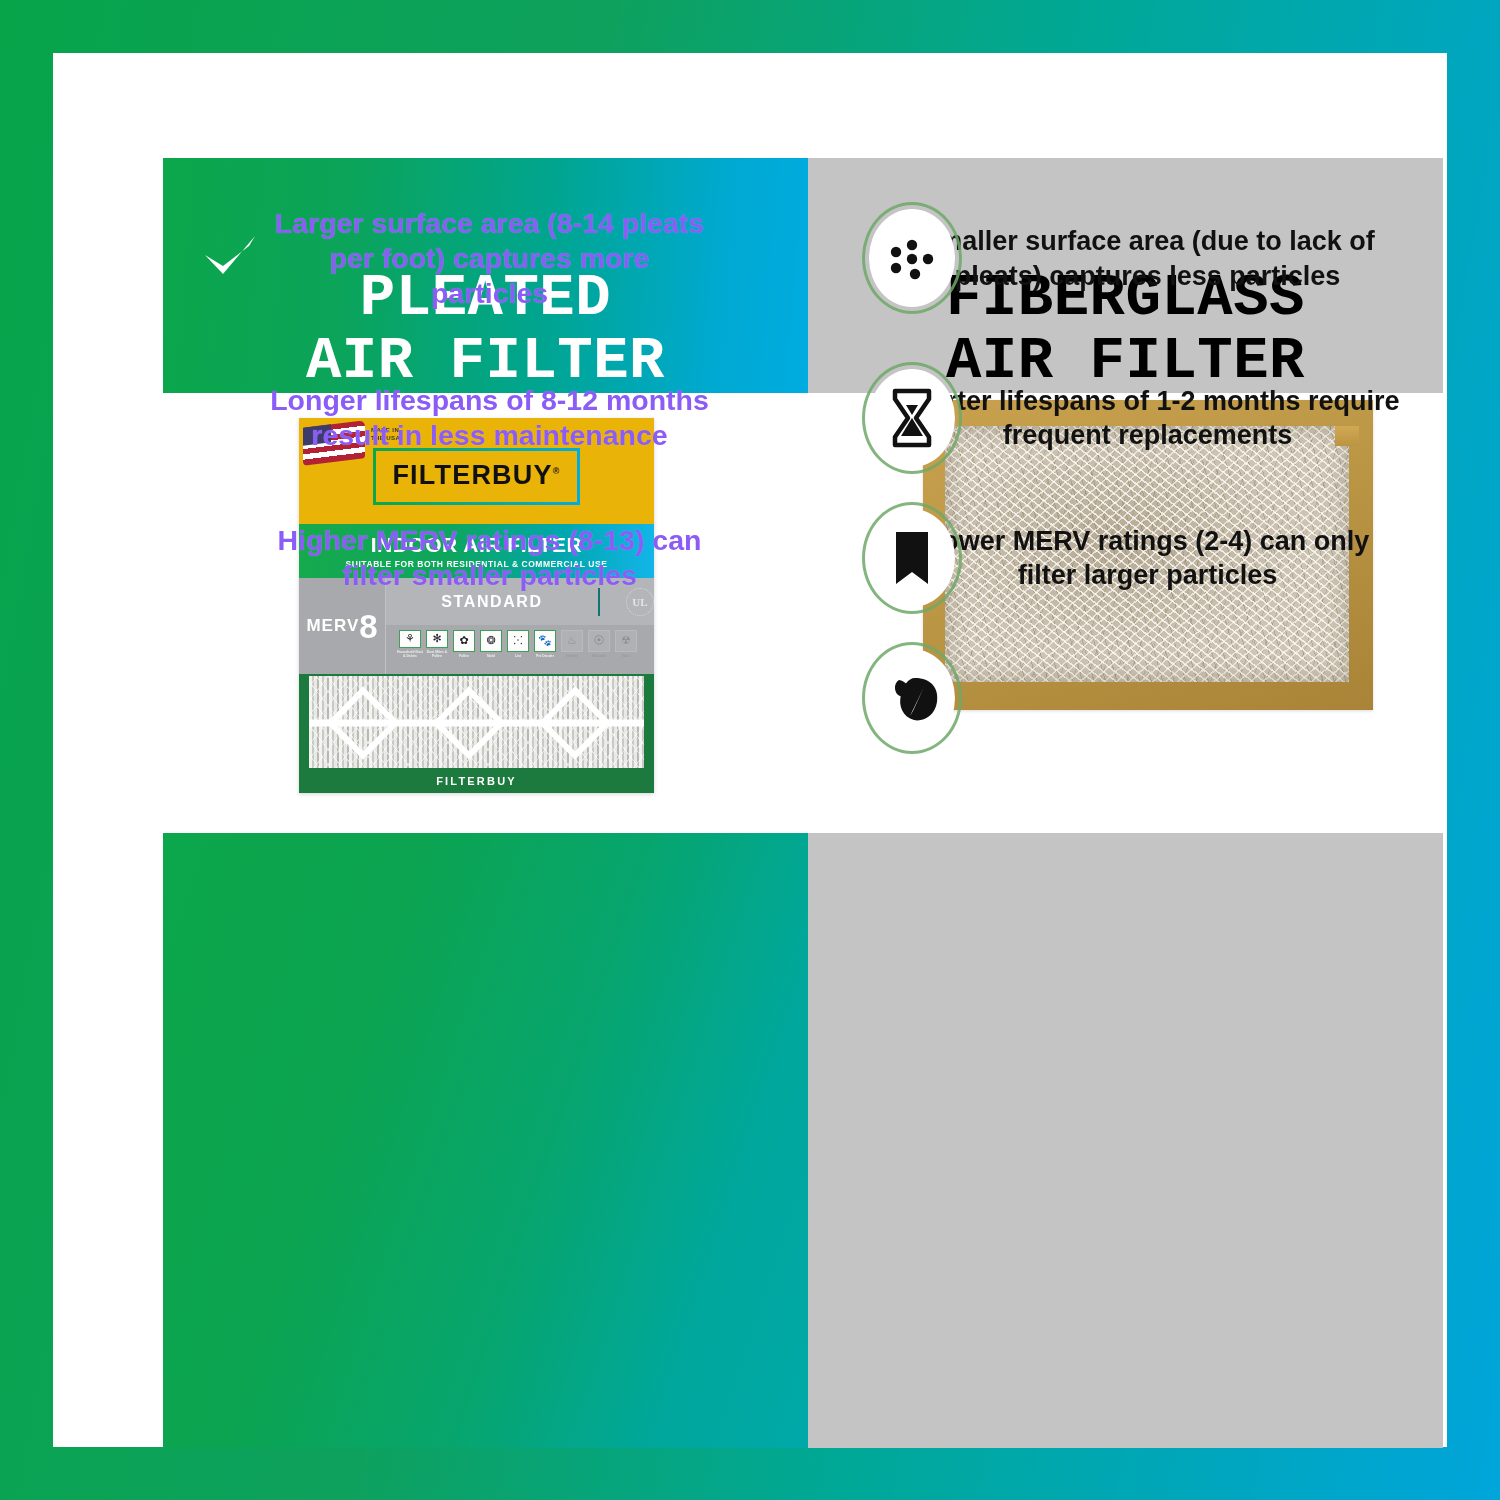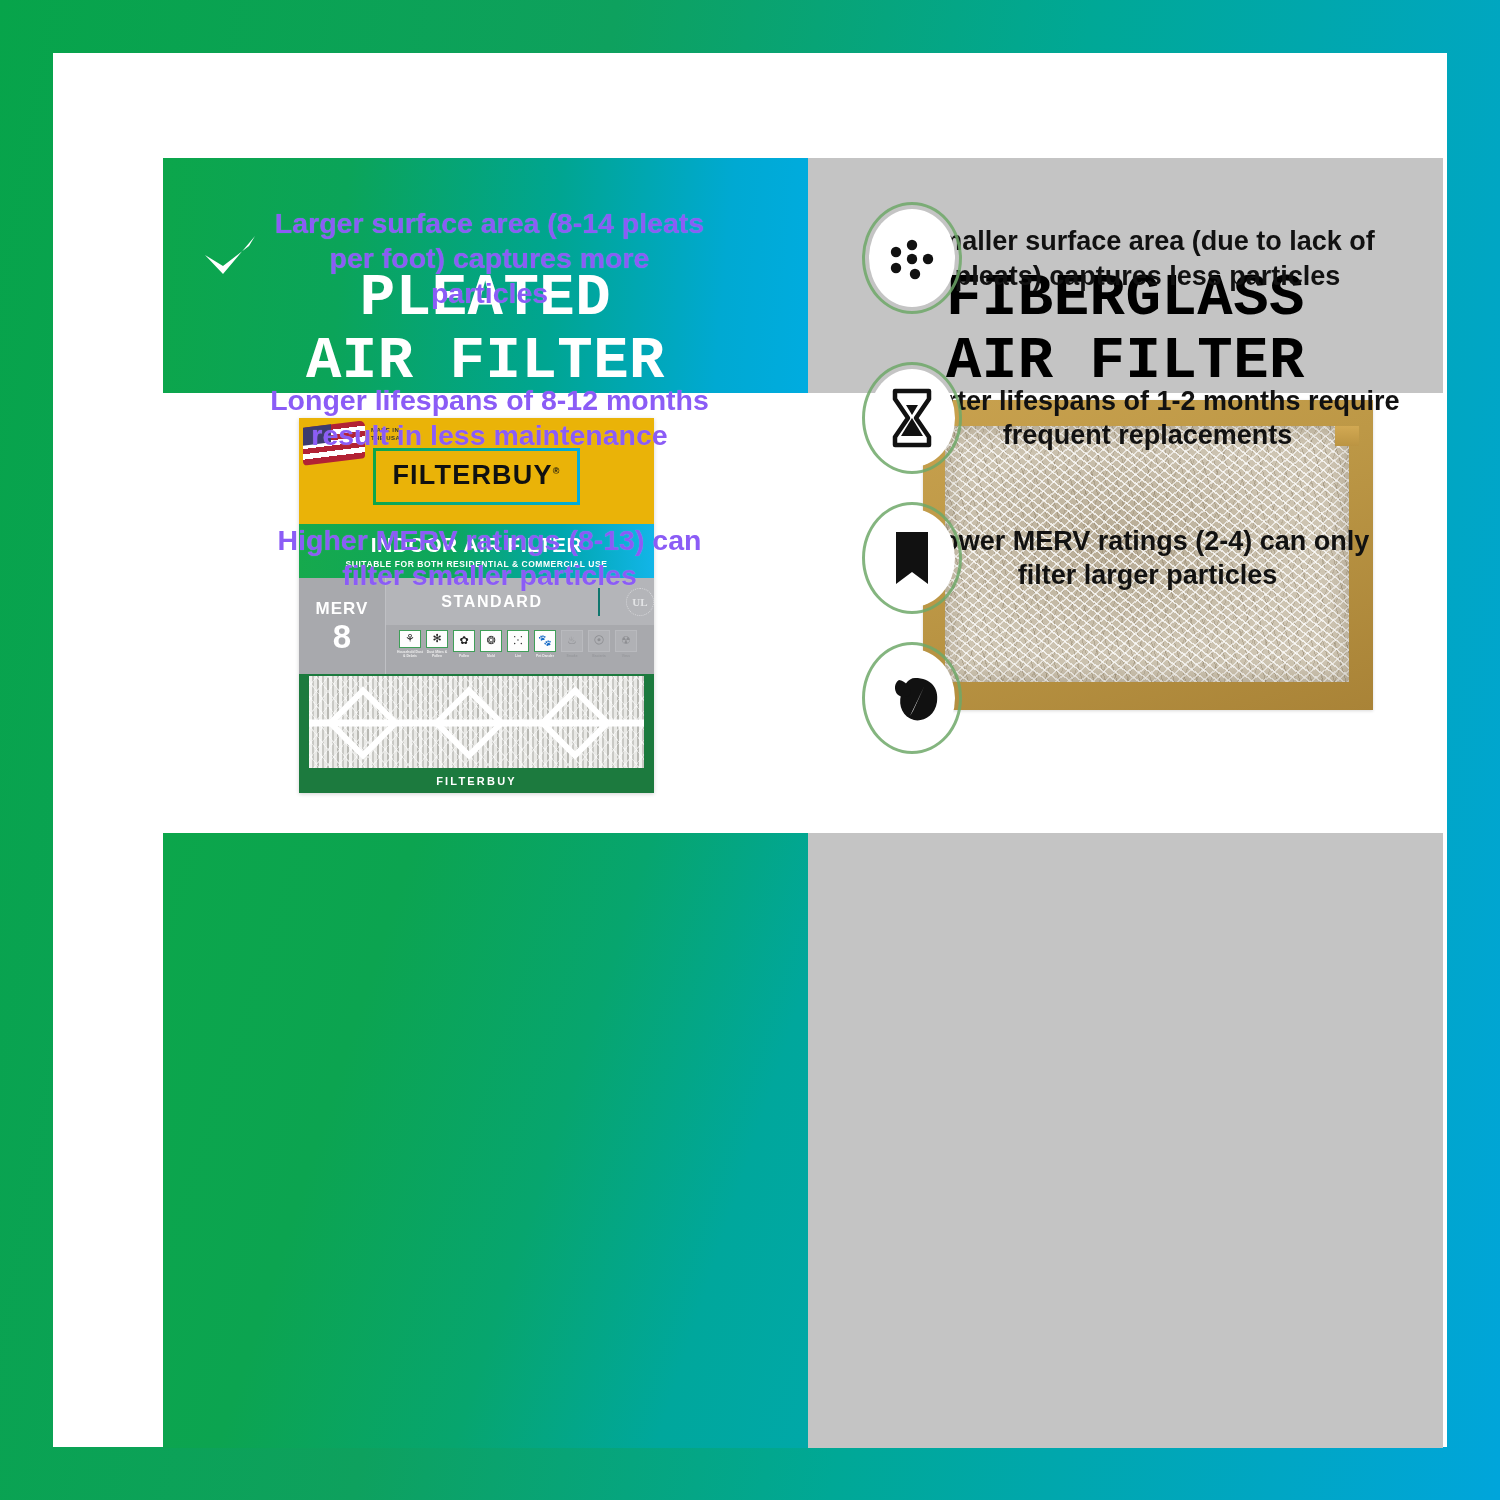--- a/index.html
+++ b/index.html
@@ -116,21 +116,21 @@
   .band-t2{ font-size:8.5px; font-weight:bold; letter-spacing:.55px; margin-top:2px; }
 
   .box-mid{
     position:relative;
     height:96px;
     background:#A8A9AD;
     display:flex;
   }
   .merv-cell{
     width:86px;
-    display:flex; flex-direction:column; align-items:center; justify-content:center;
+    display:flex; align-items:center; justify-content:center;
     color:#ffffff;
     background:#A8A9AD;
   }
   .merv-label{ font-size:17px; font-weight:bold; letter-spacing:1px; }
   .merv-num{ font-size:33px; font-weight:bold; line-height:1; margin-top:1px; }
   .mid-right{ flex:1; display:flex; flex-direction:column; }
   .std-row{
     height:47px; display:flex; align-items:center;
     background:#B4B5B9;
     border-left:1px solid #bfc0c4;

